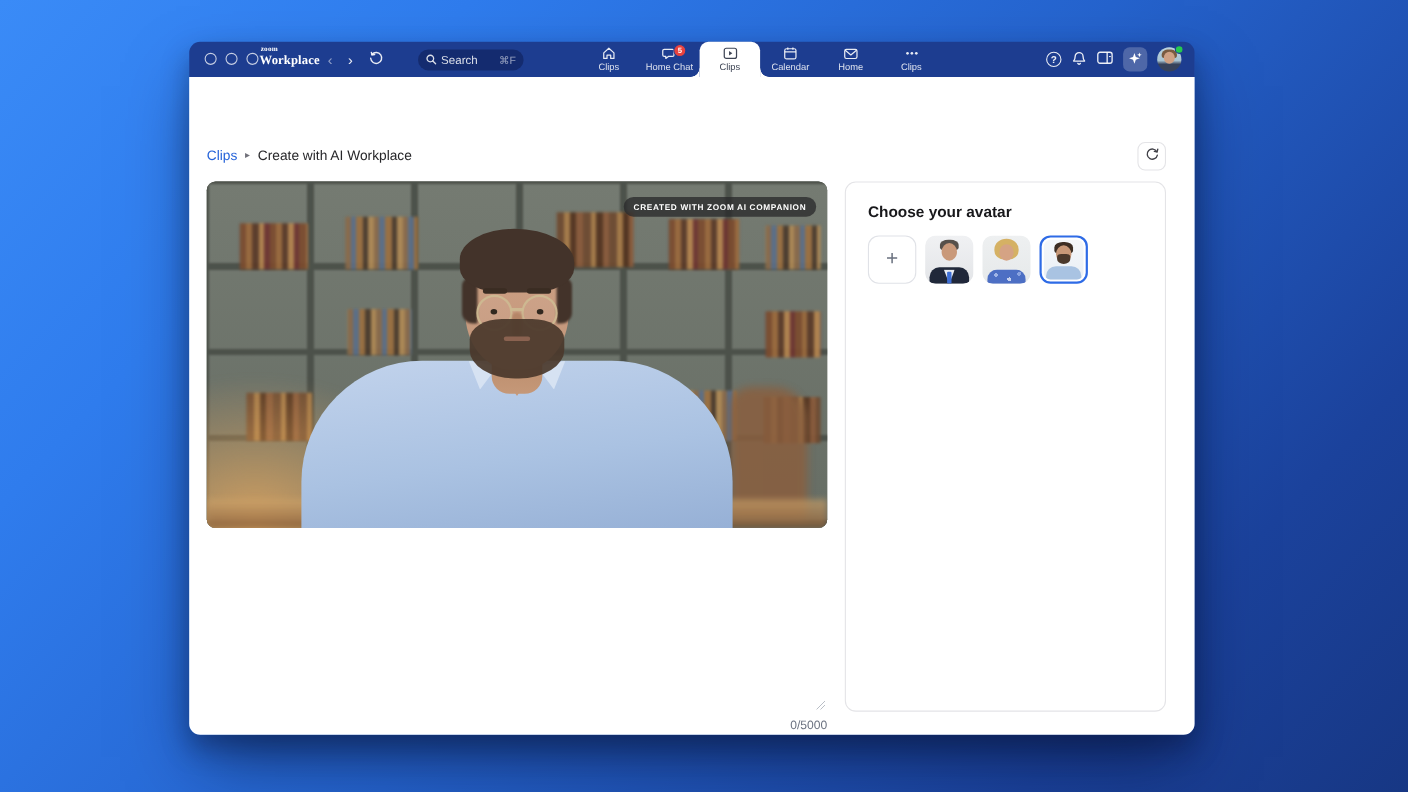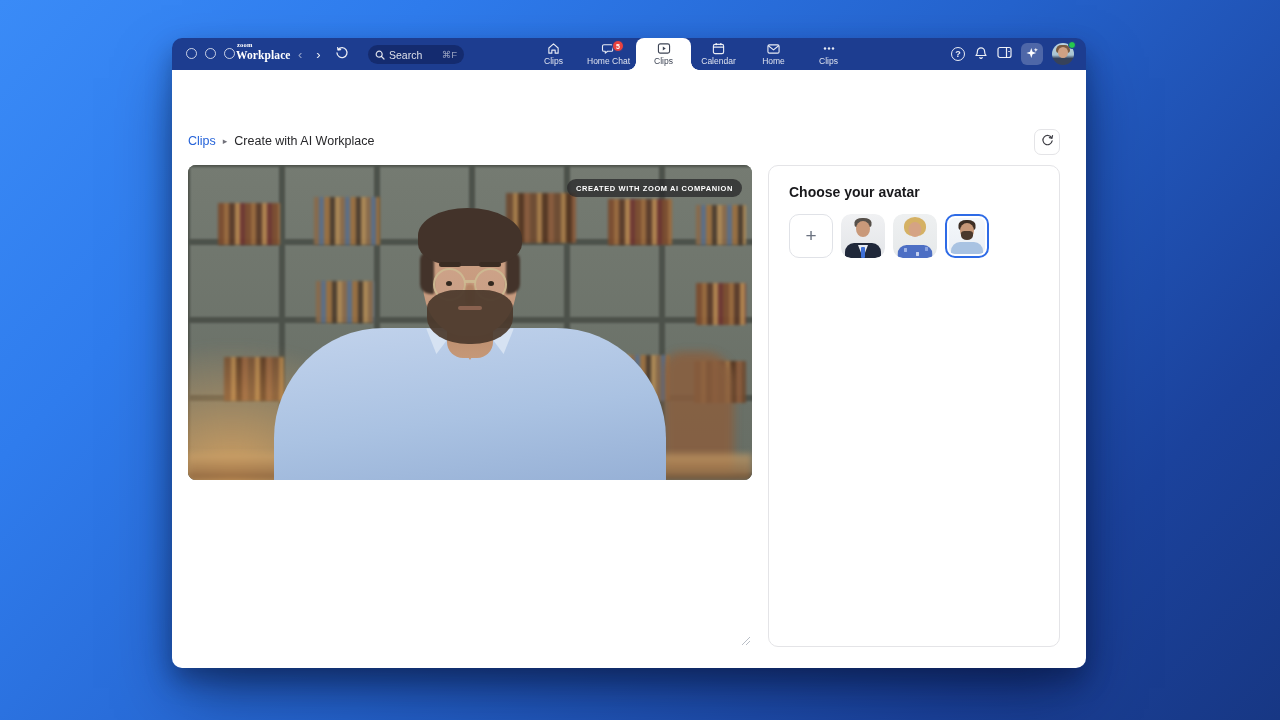--- a/index.html
+++ b/index.html
@@ -20,21 +20,21 @@
   .traffic span { width:11px; height:11px; border-radius:50%; border:1.5px solid rgba(255,255,255,.75); }
   .logo { position:absolute; left:64px; top:4px; color:#fff; line-height:1; cursor:default;font-family:Liberation Serif, serif; }
   .logo .lt { display:block; font-size:6.5px; font-weight:700; letter-spacing:.2px; margin-left:1px; }
   .logo .lm { display:block; font-size:11.5px; font-weight:700; margin-top:1px; letter-spacing:.1px; }
   .histnav { position:absolute; left:126px; top:0; height:32px; display:flex; align-items:center; gap:14px; }
   .chev { font-size:13px; line-height:1; background:none; border:none; cursor:pointer; }
   .chev.back { color:rgba(255,255,255,.5); }
   .chev.fwd { color:rgba(255,255,255,.92); }
   .iconbtn { background:none; border:none; cursor:pointer; display:flex; align-items:center; justify-content:center; }
 
-  .searchbox { position:absolute; left:196px; top:7px; width:96px; height:19px;
+  .searchbox { position:absolute; left:208px; top:7px; width:96px; height:19px;
     background:rgba(10,22,70,.45); border-radius:9.5px; display:flex; align-items:center;
     padding:0 7px; gap:4px; cursor:text; }
   .searchbox .ph { color:rgba(255,255,255,.85); font-size:10.5px; flex:1; }
   .searchbox .sc { color:rgba(255,255,255,.55); font-size:9.5px; }
 
   
   .nav { position:absolute; left:354px; top:0; height:32px; display:flex; }
   .nav-item { position:relative; width:55px; height:32px; display:flex; flex-direction:column;
     align-items:center; justify-content:center; gap:1px; cursor:pointer; }
   .nav-item .nl { font-size:8.5px; color:rgba(255,255,255,.85); white-space:nowrap; }
@@ -366,20 +366,21 @@
             <span class="nose"></span>
             <span class="beard"></span>
             <span class="mouth"></span>
           </div>
         </div>
 
         <span class="vbadge">CREATED WITH ZOOM AI COMPANION</span>
       </div>
 
       <span class="resize-grip"></span>
+      <div class="counter">0/5000</div>
 
       <div class="panel">
         <div class="panel-title">Choose your avatar</div>
         <div class="tiles">
           <div class="tile add">+</div>
           <div class="tile">
             <div class="mini suit">
               <span class="m-hair"></span>
                 <span class="m-face"></span>
               <span class="m-torso"></span>

